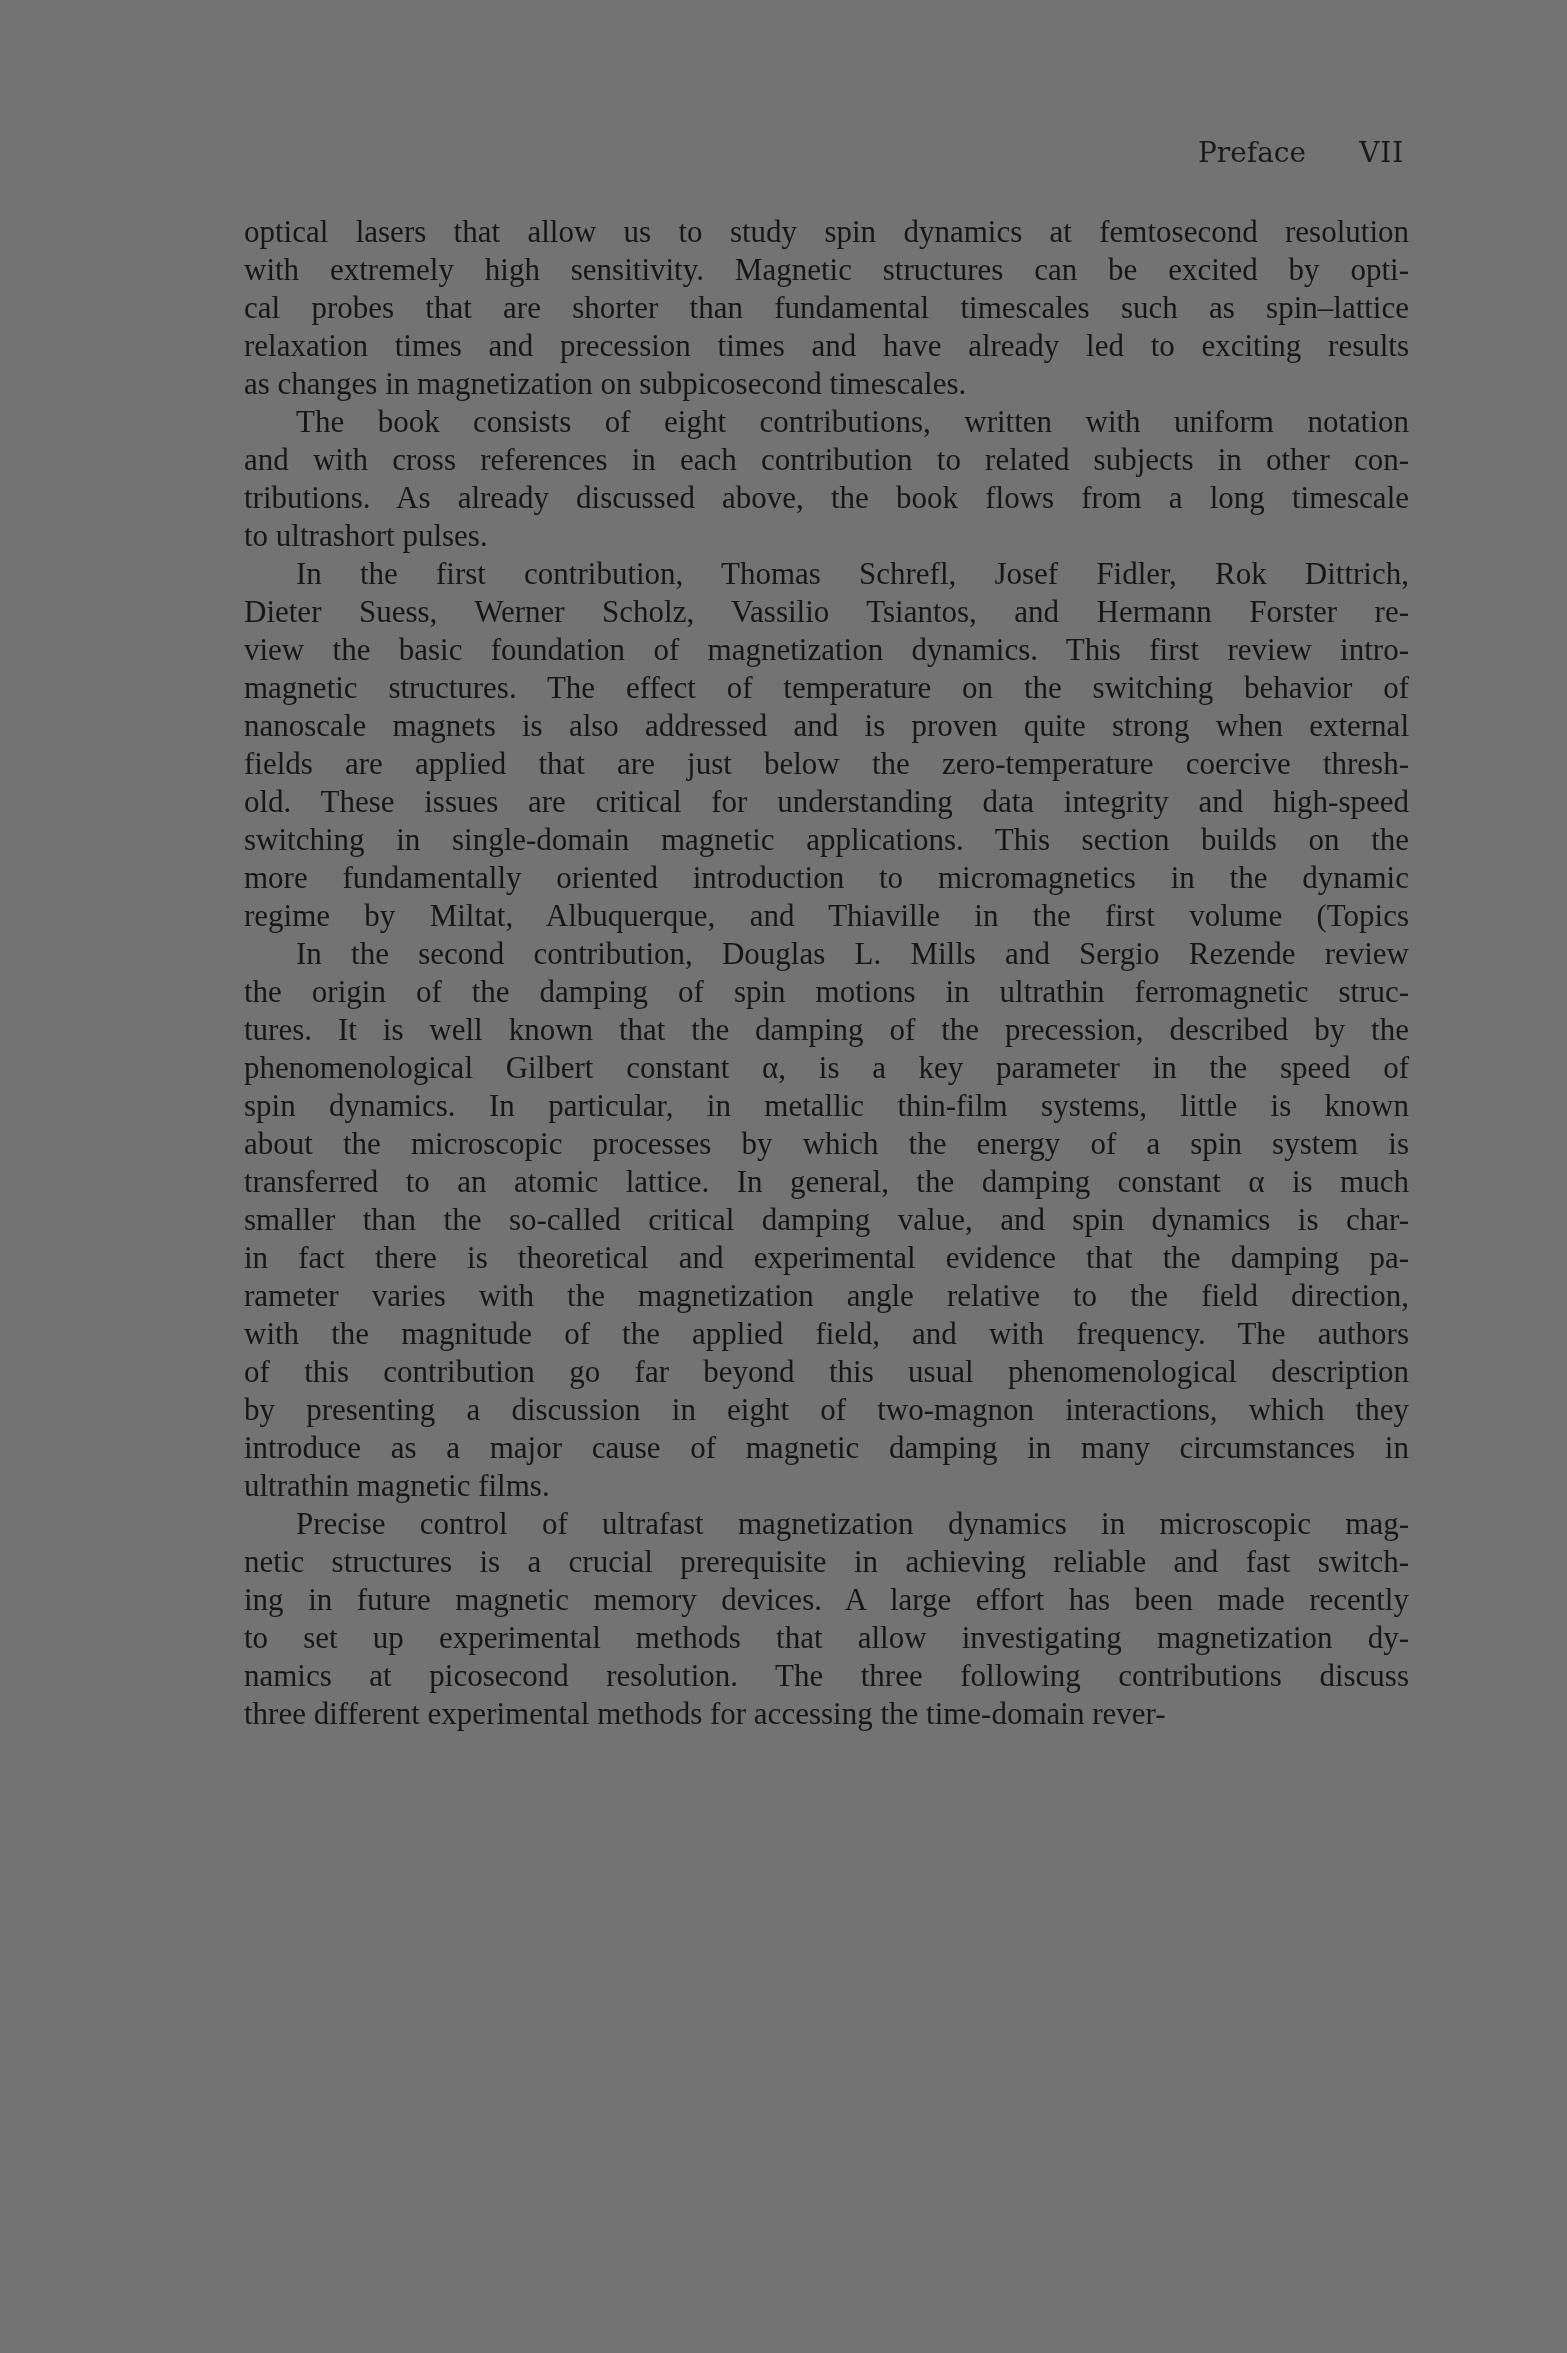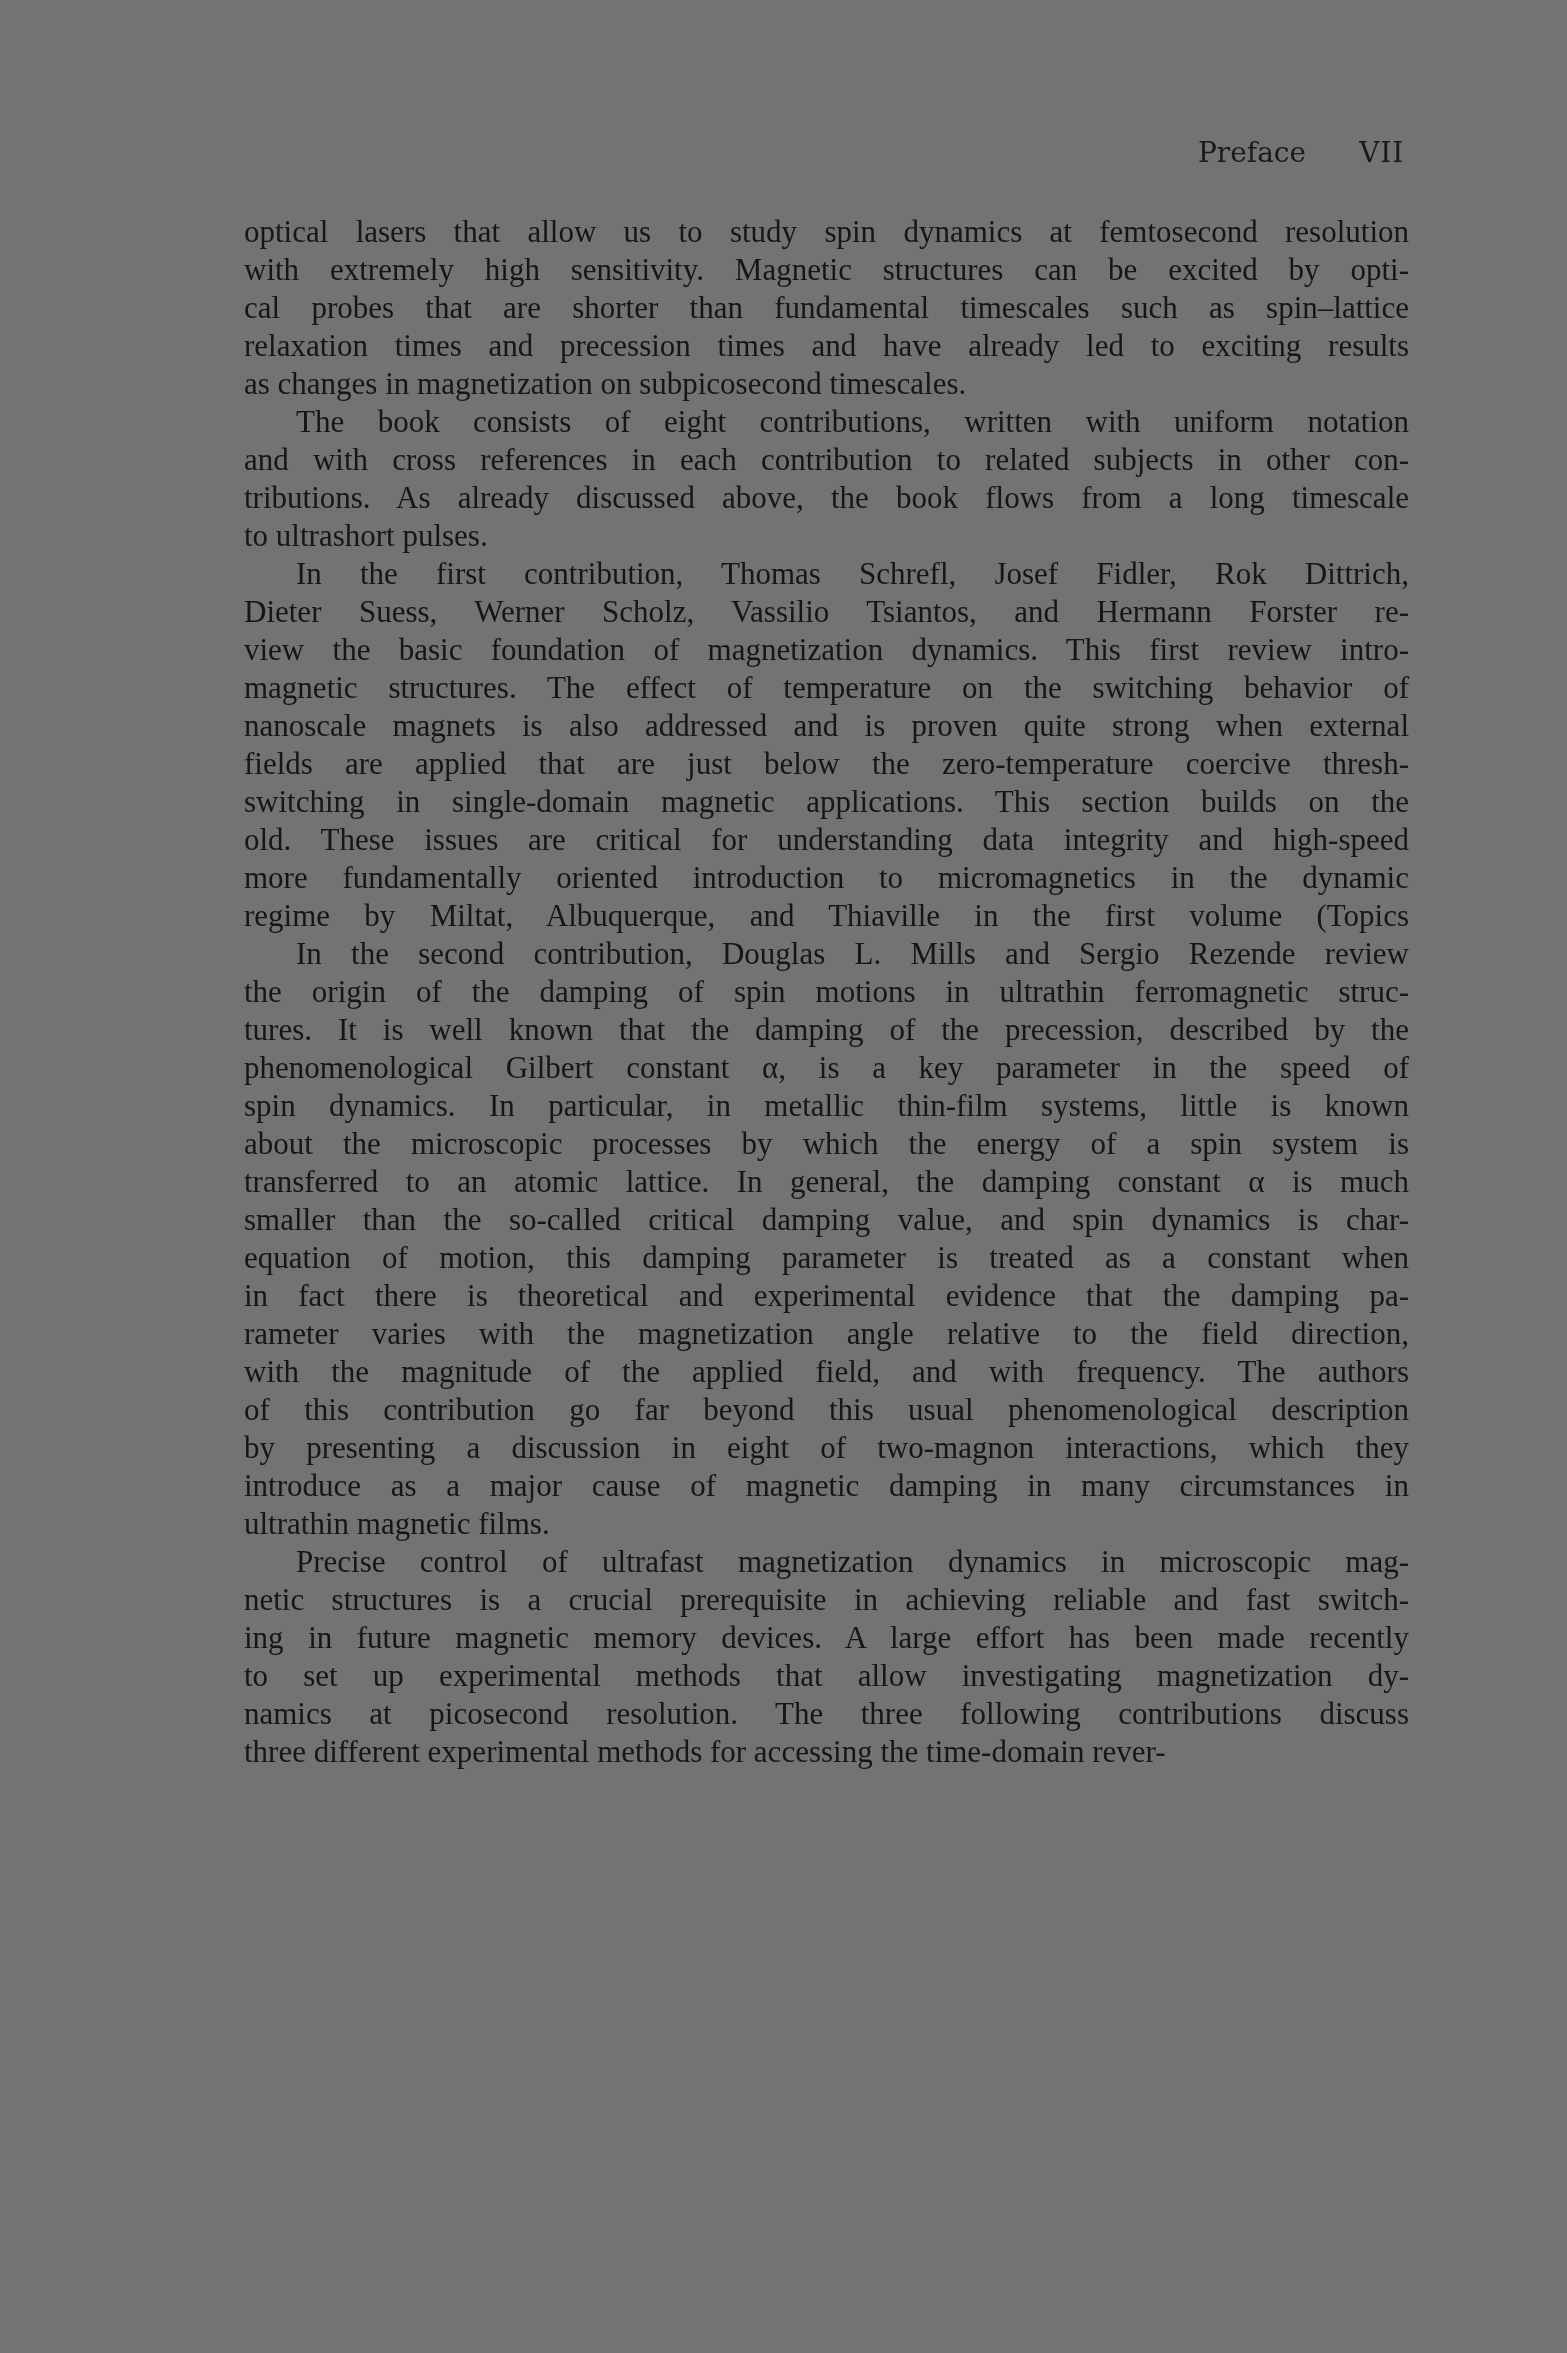--- a/index.html
+++ b/index.html
@@ -39,35 +39,34 @@
         <span class="line">tributions. As already discussed above, the book flows from a long timescale</span>
         <span class="line last">to ultrashort pulses.</span>
       </div>
       <div>
         <span class="line indent">In the first contribution, Thomas Schrefl, Josef Fidler, Rok Dittrich,</span>
         <span class="line">Dieter Suess, Werner Scholz, Vassilio Tsiantos, and Hermann Forster re-</span>
         <span class="line">view the basic foundation of magnetization dynamics. This first review intro-</span>
         <span class="line">magnetic structures. The effect of temperature on the switching behavior of</span>
         <span class="line">nanoscale magnets is also addressed and is proven quite strong when external</span>
         <span class="line">fields are applied that are just below the zero-temperature coercive thresh-</span>
+        <span class="line">old. These issues are critical for understanding data integrity and high-speed</span>
         <span class="line">switching in single-domain magnetic applications. This section builds on the</span>
-        <span class="line">old. These issues are critical for understanding data integrity and high-speed</span>
         <span class="line">more fundamentally oriented introduction to micromagnetics in the dynamic</span>
         <span class="line">regime by Miltat, Albuquerque, and Thiaville in the first volume (Topics</span>
       </div>
       <div>
         <span class="line indent">In the second contribution, Douglas L. Mills and Sergio Rezende review</span>
         <span class="line">the origin of the damping of spin motions in ultrathin ferromagnetic struc-</span>
         <span class="line">tures. It is well known that the damping of the precession, described by the</span>
         <span class="line">phenomenological Gilbert constant α, is a key parameter in the speed of</span>
         <span class="line">spin dynamics. In particular, in metallic thin-film systems, little is known</span>
         <span class="line">about the microscopic processes by which the energy of a spin system is</span>
         <span class="line">transferred to an atomic lattice. In general, the damping constant α is much</span>
         <span class="line">smaller than the so-called critical damping value, and spin dynamics is char-</span>
-        <span class="line">equation of motion, this damping parameter is treated as a constant when</span>
         <span class="line">in fact there is theoretical and experimental evidence that the damping pa-</span>
         <span class="line">rameter varies with the magnetization angle relative to the field direction,</span>
         <span class="line">with the magnitude of the applied field, and with frequency. The authors</span>
         <span class="line">of this contribution go far beyond this usual phenomenological description</span>
         <span class="line">by presenting a discussion in eight of two-magnon interactions, which they</span>
         <span class="line">introduce as a major cause of magnetic damping in many circumstances in</span>
         <span class="line last">ultrathin magnetic films.</span>
       </div>
       <div>
         <span class="line indent">Precise control of ultrafast magnetization dynamics in microscopic mag-</span>

